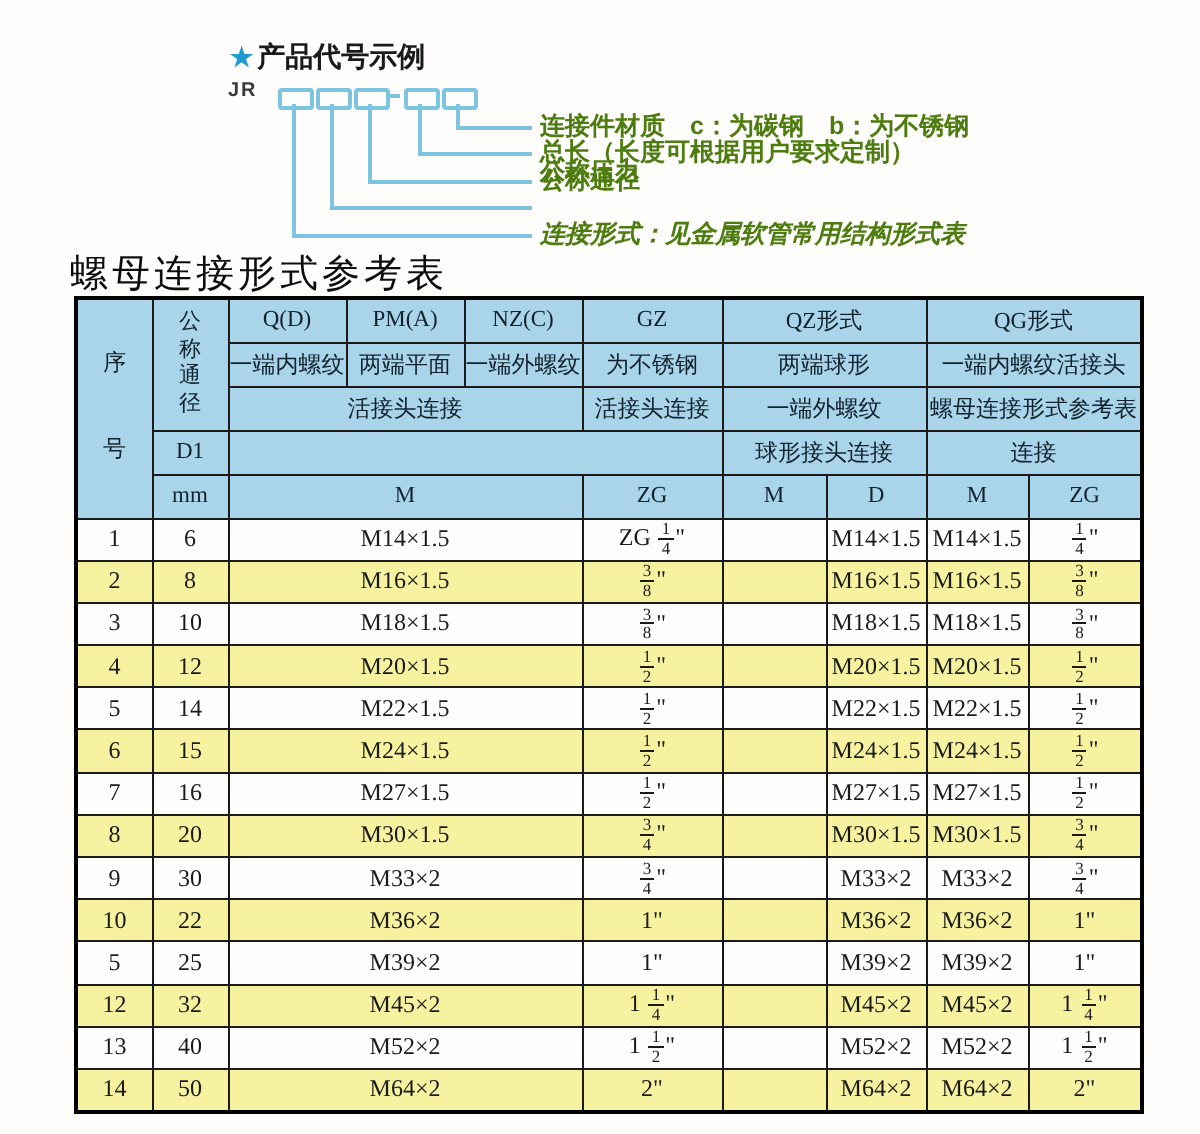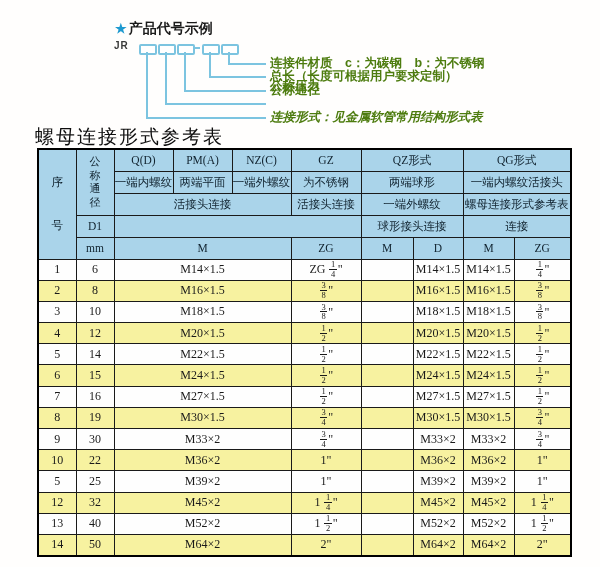--- a/index.html
+++ b/index.html
@@ -203,21 +203,21 @@
         <td>16</td>
         <td colspan="3">M27×1.5</td>
         <td><span class="frac"><span class="fn">1</span><span class="fd">2</span></span>"</td>
         <td></td>
         <td>M27×1.5</td>
         <td>M27×1.5</td>
         <td><span class="frac"><span class="fn">1</span><span class="fd">2</span></span>"</td>
       </tr>
       <tr>
         <td>8</td>
-        <td>19</td>
+        <td>20</td>
         <td colspan="3">M30×1.5</td>
         <td><span class="frac"><span class="fn">3</span><span class="fd">4</span></span>"</td>
         <td></td>
         <td>M30×1.5</td>
         <td>M30×1.5</td>
         <td><span class="frac"><span class="fn">3</span><span class="fd">4</span></span>"</td>
       </tr>
       <tr>
         <td>9</td>
         <td>30</td>

